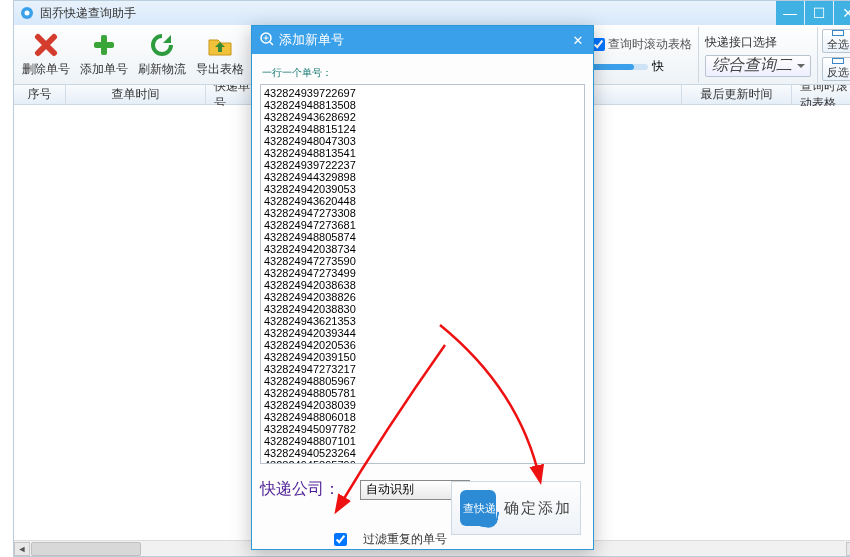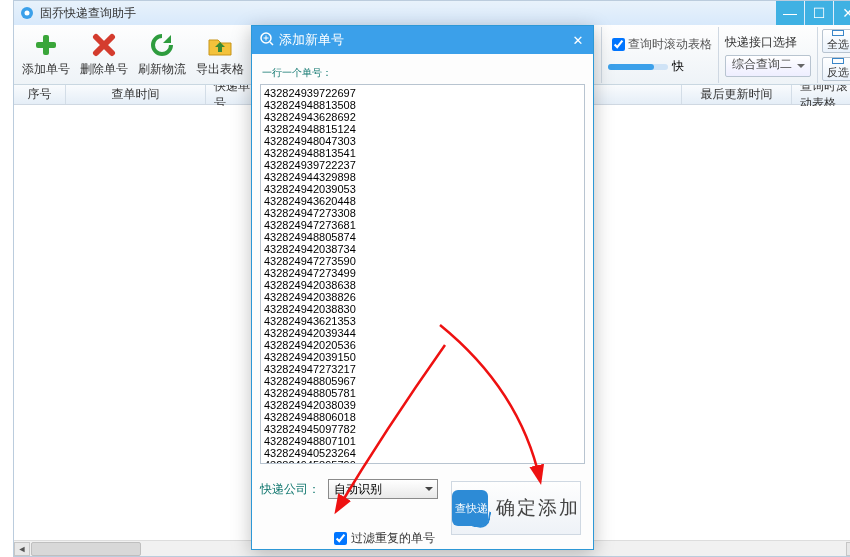--- a/index.html
+++ b/index.html
@@ -15,49 +15,49 @@
   .tbtn .ic{width:28px;height:28px;display:flex;align-items:center;justify-content:center;}
   .tbtn .lb{font-size:12px;color:#333;margin-top:2px;}
   .right-cluster{position:absolute;right:4px;top:0;height:60px;display:flex;align-items:center;}
   .group{border-left:1px solid #cfd8e2; padding:2px 6px; height:56px; display:flex; flex-direction:column; justify-content:center;}
   .group-title{font-size:12px;color:#333;margin-bottom:4px;}
   .chk{display:flex;align-items:center;font-size:12px;color:#555;}
   .chk input{margin-right:3px;}
   .slider-row{display:flex;align-items:center;margin-top:4px;}
   .slider-track{width:60px;height:6px;background:#cfe3f6;border-radius:3px;position:relative;margin-right:4px;}
   .slider-fill{position:absolute;left:0;top:0;height:100%;width:46px;background:#3ba0ea;border-radius:3px;}
-  .combo{border:1px solid #b8c4d0;background:linear-gradient(#fff,#eef);height:22px;padding:0 18px 0 6px;position:relative;font-size:12px;color:#444;display:flex;border-radius:2px;cursor:pointer;}
+  .combo{border:1px solid #b8c4d0;background:linear-gradient(#fff,#eef);height:22px;padding:0 18px 0 6px;position:relative;font-size:16px;color:#444;display:flex;align-items:center;border-radius:2px;cursor:pointer;font-style:italic;}
   .combo::after{content:"";position:absolute;right:5px;top:8px;border:4px solid transparent;border-top-color:#666;}
   .smbtn{width:32px;height:24px;border:1px solid #b8c4d0;background:linear-gradient(#fff,#eaf2fb);border-radius:2px;font-size:11px;color:#333;display:flex;flex-direction:column;align-items:center;justify-content:center;cursor:pointer;}
   .smbtn .mini{width:12px;height:8px;border:1px solid #3a86c8;margin-bottom:1px;}
   .columns-hdr{height:20px;background:linear-gradient(#f9fbfd,#e5eef7);border-bottom:1px solid #cfd8e2;display:flex;color:#333;}
   .columns-hdr div{border-right:1px solid #d3dde7;padding:2px 8px;display:flex;align-items:center;justify-content:center;font-size:12px;}
   .grid-body{position:absolute;left:1px;top:105px;right:1px;bottom:16px;background:#fff;}
   .hscroll{position:absolute;left:0;bottom:0;right:0;height:16px;background:#f1f1f1;border-top:1px solid #ddd;display:flex;align-items:center;}
   .hscroll .arrow{width:16px;height:14px;background:#e8e8e8;border:1px solid #c6c6c6;display:flex;align-items:center;justify-content:center;font-size:9px;color:#555;cursor:pointer;}
   .hscroll .track{flex:1;height:14px;position:relative;}
   .hscroll .thumb{position:absolute;left:1px;top:0;width:110px;height:14px;background:#d8d8d8;border:1px solid #bfbfbf;border-radius:2px;}
 
   
   .dlg { position:absolute; left:251px; top:25px; width:343px; height:525px; background:#fdfdfd; border:1px solid #2d98d6; box-shadow:0 4px 18px rgba(0,0,0,.25);}
   .dlg-title{height:28px;background:#3ba0ea;color:#fff;display:flex;align-items:center;padding:0 8px;font-size:13px;}
   .dlg-title .ico{margin-right:5px;}
   .dlg-close{position:absolute;right:0;top:0;width:30px;height:28px;color:#fff;display:flex;align-items:center;justify-content:center;cursor:pointer;}
   .dlg-body{position:absolute;left:8px;right:8px;top:32px;bottom:8px;}
   .prompt{font-size:10px;color:#0f766e;margin:8px 0 4px 2px;}
   .ta{width:100%;height:380px;border:1px solid #b8c4d0;font-size:11px;font-family:Arial,sans-serif;line-height:12px;padding:2px 3px;resize:none;overflow-y:scroll;white-space:pre;}
   .row2{display:flex;align-items:center;margin-top:12px;}
-  .lbl{font-size:12px;color:#0f766e;margin-right:8px;}
+  .lbl{font-size:16px;color:#4c1d95;margin-right:20px;}
   .combo2{border:1px solid #8a8a8a;background:linear-gradient(#fff,#e9e9e9);height:20px;width:110px;font-size:12px;display:flex;align-items:center;padding:0 16px 0 5px;position:relative;}
   .combo2::after{content:"";position:absolute;right:4px;top:7px;border:4px solid transparent;border-top-color:#444;}
   .bigbtn{position:absolute;right:4px;bottom:6px;width:130px;height:54px;border:1px solid #cfd8e2;background:linear-gradient(#fefefe,#eef2f7);display:flex;align-items:center;justify-content:center;cursor:pointer;}
   .bigbtn .biglogo{width:36px;height:36px;background:#2d8bd6;border-radius:6px;margin-right:8px;display:flex;align-items:center;justify-content:flex-end;color:#fff;font-size:10px;position:relative;}
   .bigbtn .biglogo::after{content:"";position:absolute;right:-2px;bottom:-2px;width:16px;height:16px;border:2px solid #2d8bd6;border-top:none;border-left:none;border-radius:0 0 10px 0;transform:rotate(10deg);}
-  .bigbtn .txt{font-size:19px;color:#444;letter-spacing:2px;}
-  .chk2{display:flex;align-items:center;font-size:12px;color:#333;margin-top:30px;margin-left:70px;}
+  .bigbtn .txt{font-size:15px;color:#444;letter-spacing:2px;}
+  .chk2{display:flex;align-items:center;font-size:12px;color:#333;margin-top:30px;margin-left:70px;gap:12px;}
   .chk2 input{margin-right:4px;width:13px;height:13px;}
 
   
   .arrowA{position:absolute;pointer-events:none;}
   .arrowA svg{overflow:visible;}
 </style>
 </head>
 <body>
 
 <div class="mainwin">
@@ -72,34 +72,34 @@
     <div class="winctrls">
       <div>—</div>
       <div>☐</div>
       <div>✕</div>
     </div>
   </div>
 
   <div class="toolbar">
     <div class="tbtn">
       <span class="ic">
+          <svg width="24" height="24">
+            <path d="M4 4 L20 20 M20 4 L4 20" stroke="#d43c2e" stroke-width="6" stroke-linecap="round"></path>
+          </svg>
+        </span>
+      <span class="lb">删除单号</span>
+    </div>
+    <div class="tbtn">
+      <span class="ic">
           <svg width="26" height="26">
             <rect x="10" y="3" width="6" height="20" rx="2" fill="#3aa63a"></rect>
             <rect x="3" y="10" width="20" height="6" rx="2" fill="#3aa63a"></rect>
           </svg>
         </span>
       <span class="lb">添加单号</span>
-    </div>
-    <div class="tbtn">
-      <span class="ic">
-          <svg width="24" height="24">
-            <path d="M4 4 L20 20 M20 4 L4 20" stroke="#d43c2e" stroke-width="6" stroke-linecap="round"></path>
-          </svg>
-        </span>
-      <span class="lb">删除单号</span>
     </div>
     <div class="tbtn">
       <span class="ic">
           <svg width="26" height="26">
             <path d="M13 4 a9 9 0 1 0 9 9" fill="none" stroke="#2e9c3e" stroke-width="4"></path>
             <path d="M22 3 l0 8 l-8 0 z" fill="#2e9c3e"></path>
           </svg>
         </span>
       <span class="lb">刷新物流</span>
     </div>

